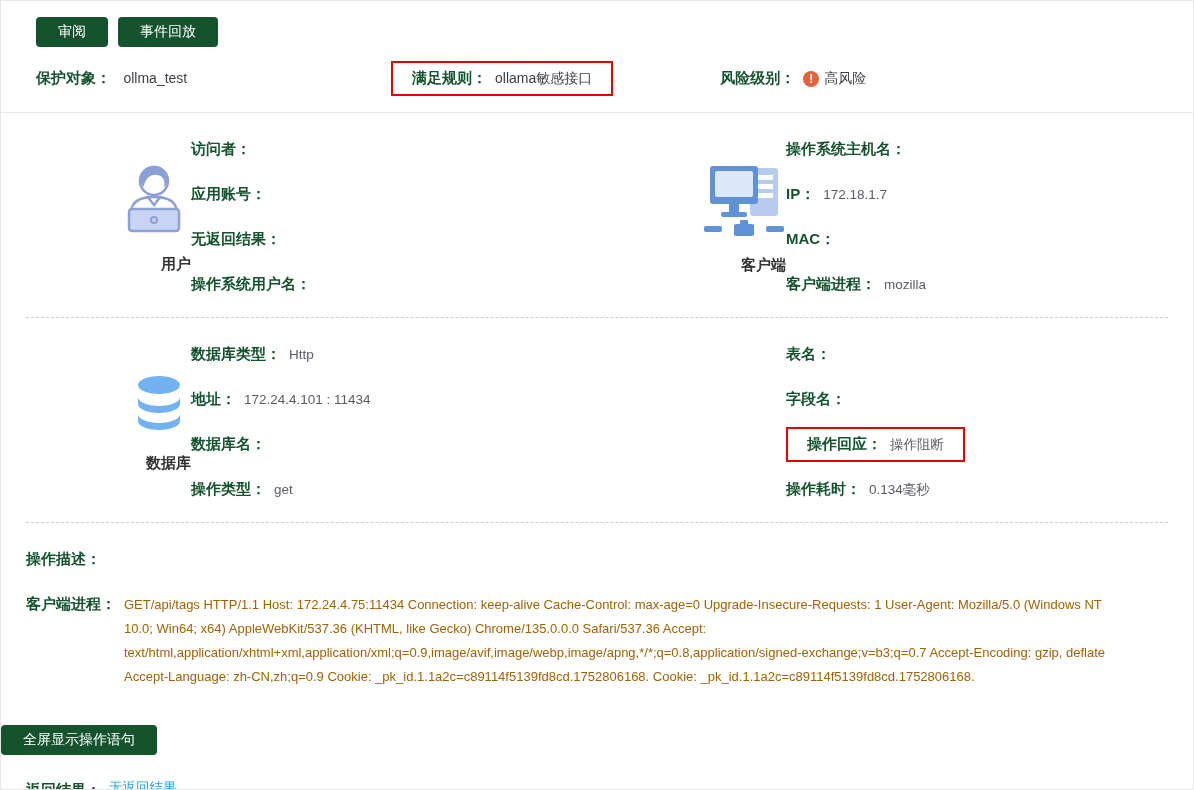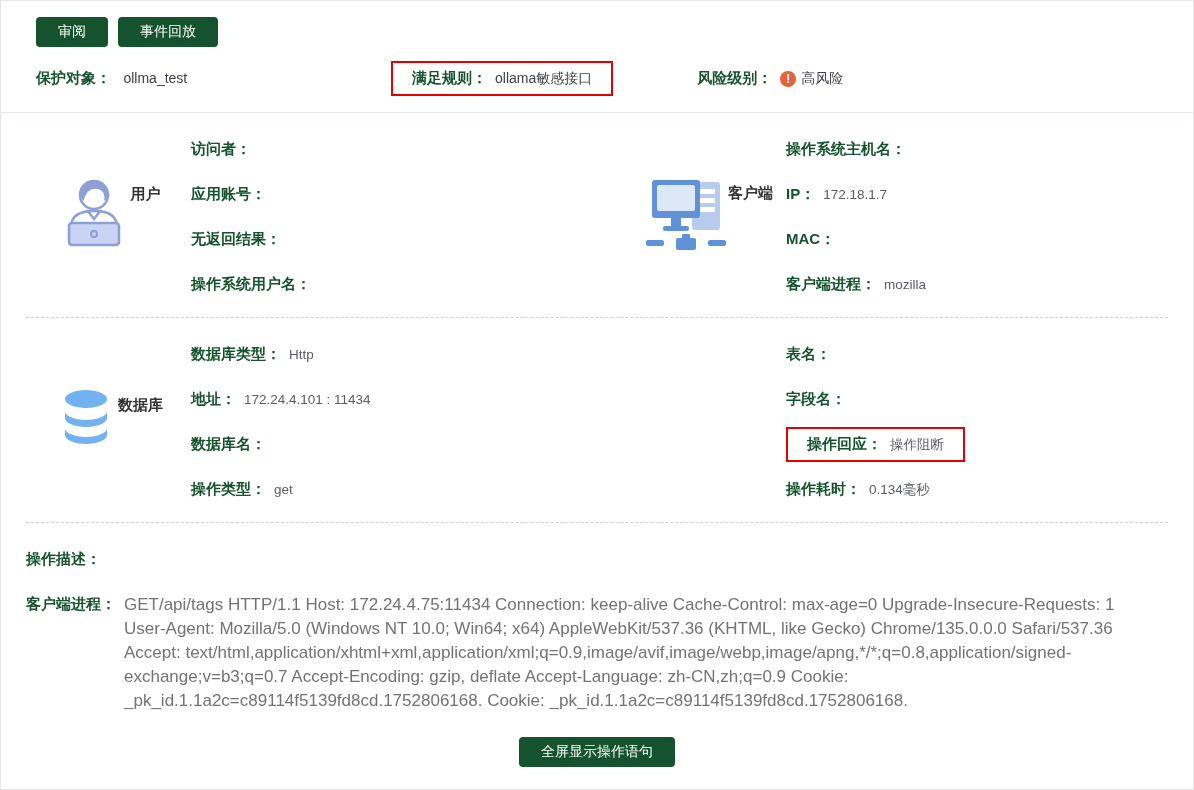--- a/index.html
+++ b/index.html
@@ -22,45 +22,45 @@
     align-items: center; padding: 14px 35px 16px 35px;
     border-bottom: 1px solid #e4e9f0;
   }
   .lbl { font-weight: bold; color: #14532d; font-size: 15px; margin-right: 8px; white-space: nowrap; }
   .val { color: #595c63; font-size: 13.5px; white-space: nowrap; }
   .val-dark { color: #3c3f45; font-size: 14px; }
   .red-box {
     display: inline-flex; align-items: center; border: 2px solid #e60000;
     padding: 6px 19px; background: #fff;
   }
-  .risk-cell { display: flex; align-items: center; margin-left: 84px; }
+  .risk-cell { display: flex; align-items: center; margin-left: 107px; }
   .risk-icon {
     width: 16px; height: 16px; border-radius: 50%; background: #e2633c;
     color: #fff; font-size: 12px; font-weight: bold; line-height: 16px;
     text-align: center; display: inline-block; margin-right: 5px; flex: 0 0 auto;
   }
   
   .info-section {
     display: grid; grid-template-columns: 165px 440px 155px 1fr;
     padding: 14px 25px 10px 25px; align-items: center;
   }
-  .icon-cell { display: flex; align-items: flex-start; justify-content: center; }
+  .icon-cell { display: flex; flex-direction: column; align-items: flex-end; justify-content: center; }
   .icon-cell .sec-title { font-weight: bold; color: #333; font-size: 15px; margin-top: 10px; }
   .fields { display: flex; flexdirection: column; flex-direction: column; }
   .f-row { display: flex; align-items: center; height: 45px; }
   .divider-dashed { border-top: 1px dashed #cfcfcf; margin: 0 25px; }
   
   .text-row { display: flex; align-items: flex-start; padding: 0 25px; }
   .text-row .lbl { padding-top: 2px; text-align: center; }
   .desc-text { color: #3c3f45; font-size: 14px; line-height: 22px; }
   .stmt-text {
-    color: #737373; font-size: 17px; line-height: 24px; width: 1002px;
+    color: #a16207; font-size: 13px; line-height: 24px; width: 1002px;
     overflow-wrap: break-word; word-break: normal;
   }
-  .center-row { display: flex; justify-content: center; margin-top: 24px; }
+  .center-row { display: flex; margin-top: 36px; }
   .link { color: #1E9FFF; font-size: 13.5px; cursor: pointer; text-decoration: none; }
   .mt25 { margin-top: 25px; }
   .mt24 { margin-top: 24px; }
 </style>
 </head>
 <body>
 
 <div class="page">
 
   <div class="toolbar">

